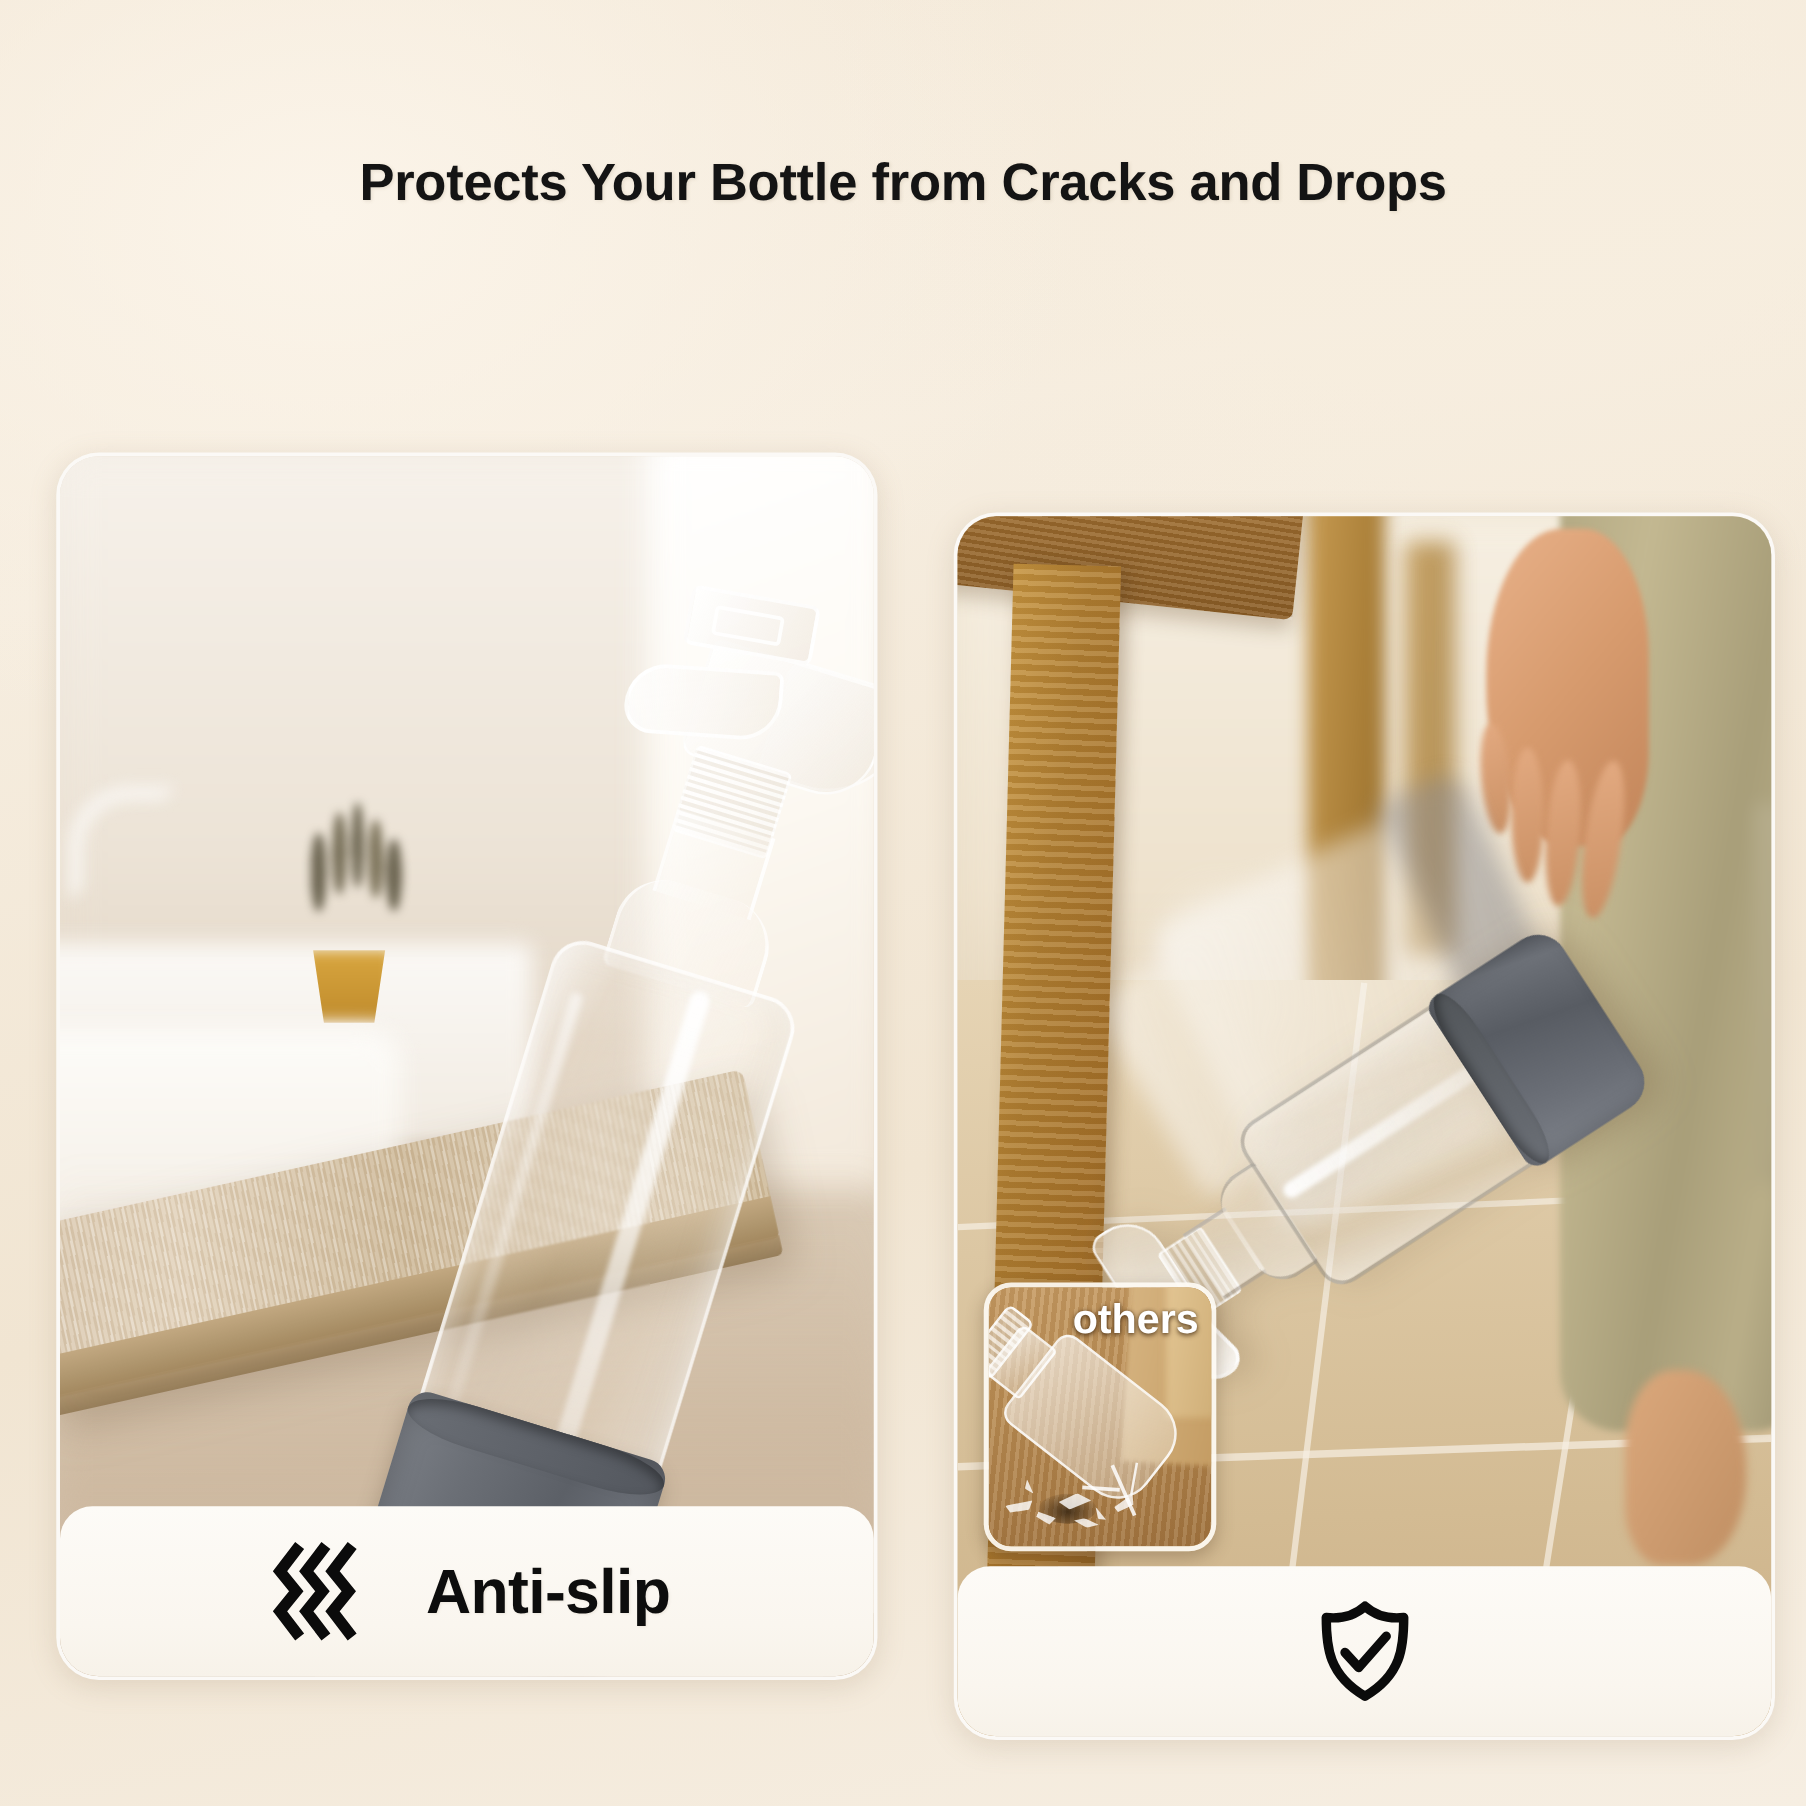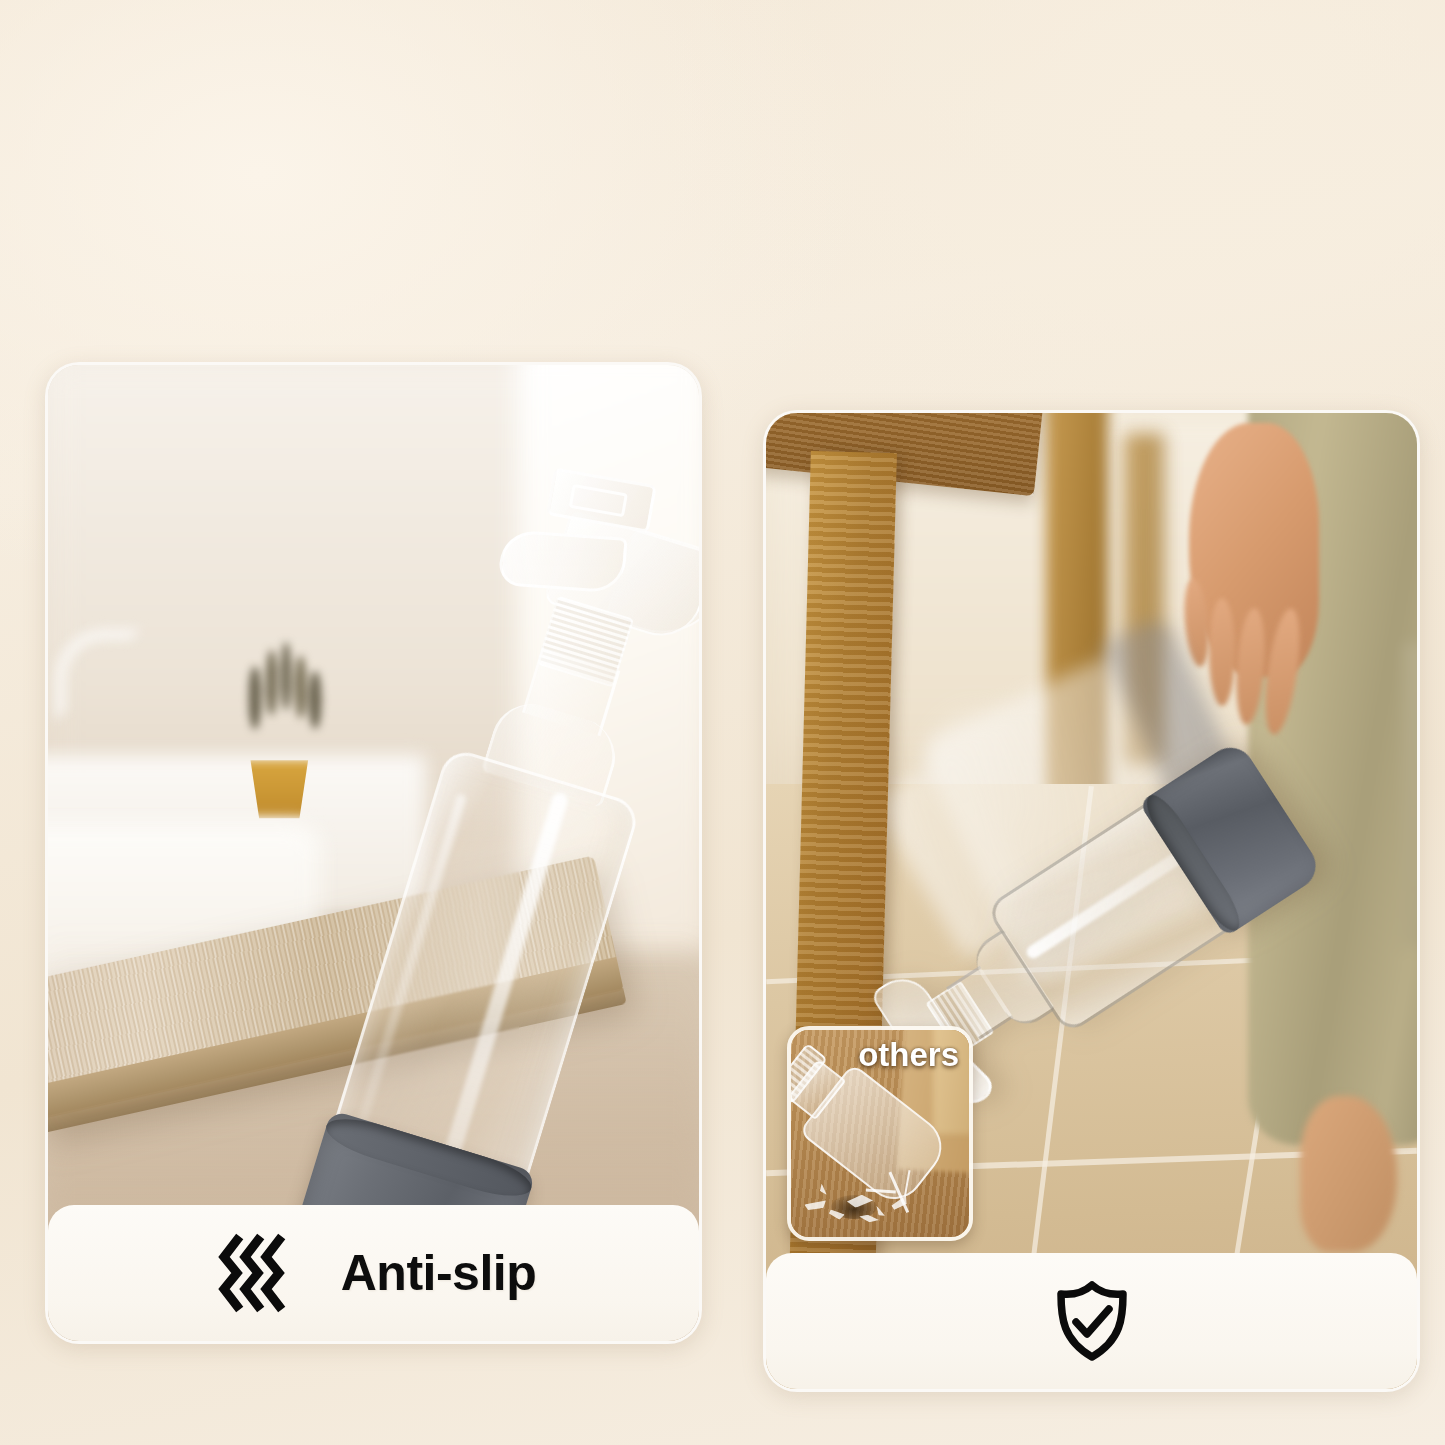--- a/index.html
+++ b/index.html
@@ -528,20 +528,21 @@
     background:radial-gradient(ellipse at 50% 60%, rgba(50,34,16,.82), rgba(70,48,22,.1) 75%);
     border-radius:50%; z-index:4;
   }
 </style>
 </head>
 <body>
 
 <div id="page">
 
   <div class="header">
+    <div class="subtitle">Protects Your Bottle from Cracks and Drops</div>
   </div>
 
   <div class="panel" id="panel-left">
     <div class="scene">
       <div class="bg-L"></div>
       <div class="L-wall"></div>
       <div class="L-window"></div>
       <div class="L-cabinet"></div>
       <div class="L-cab-line"></div>
       <div class="L-knob"></div>

